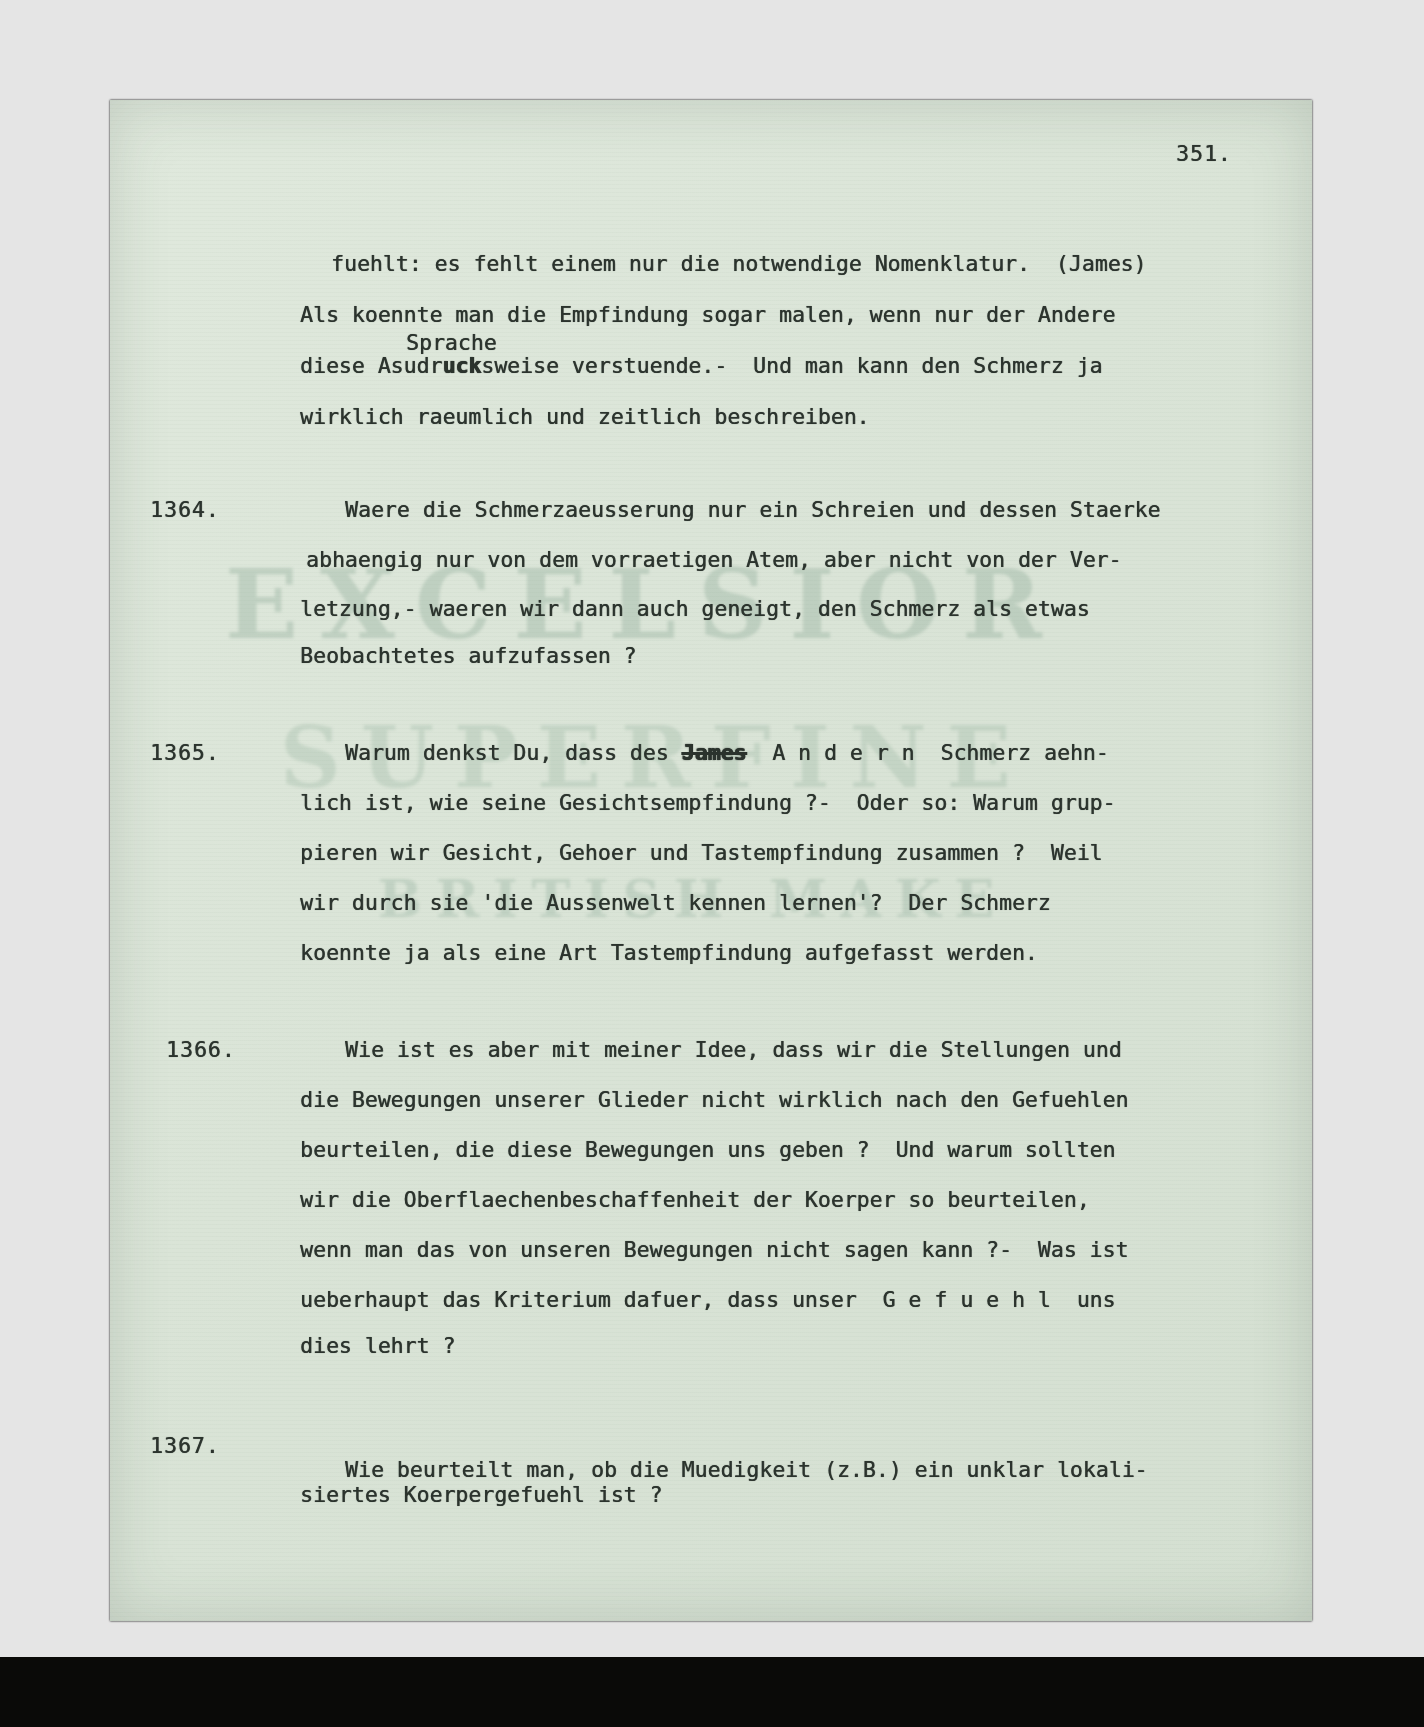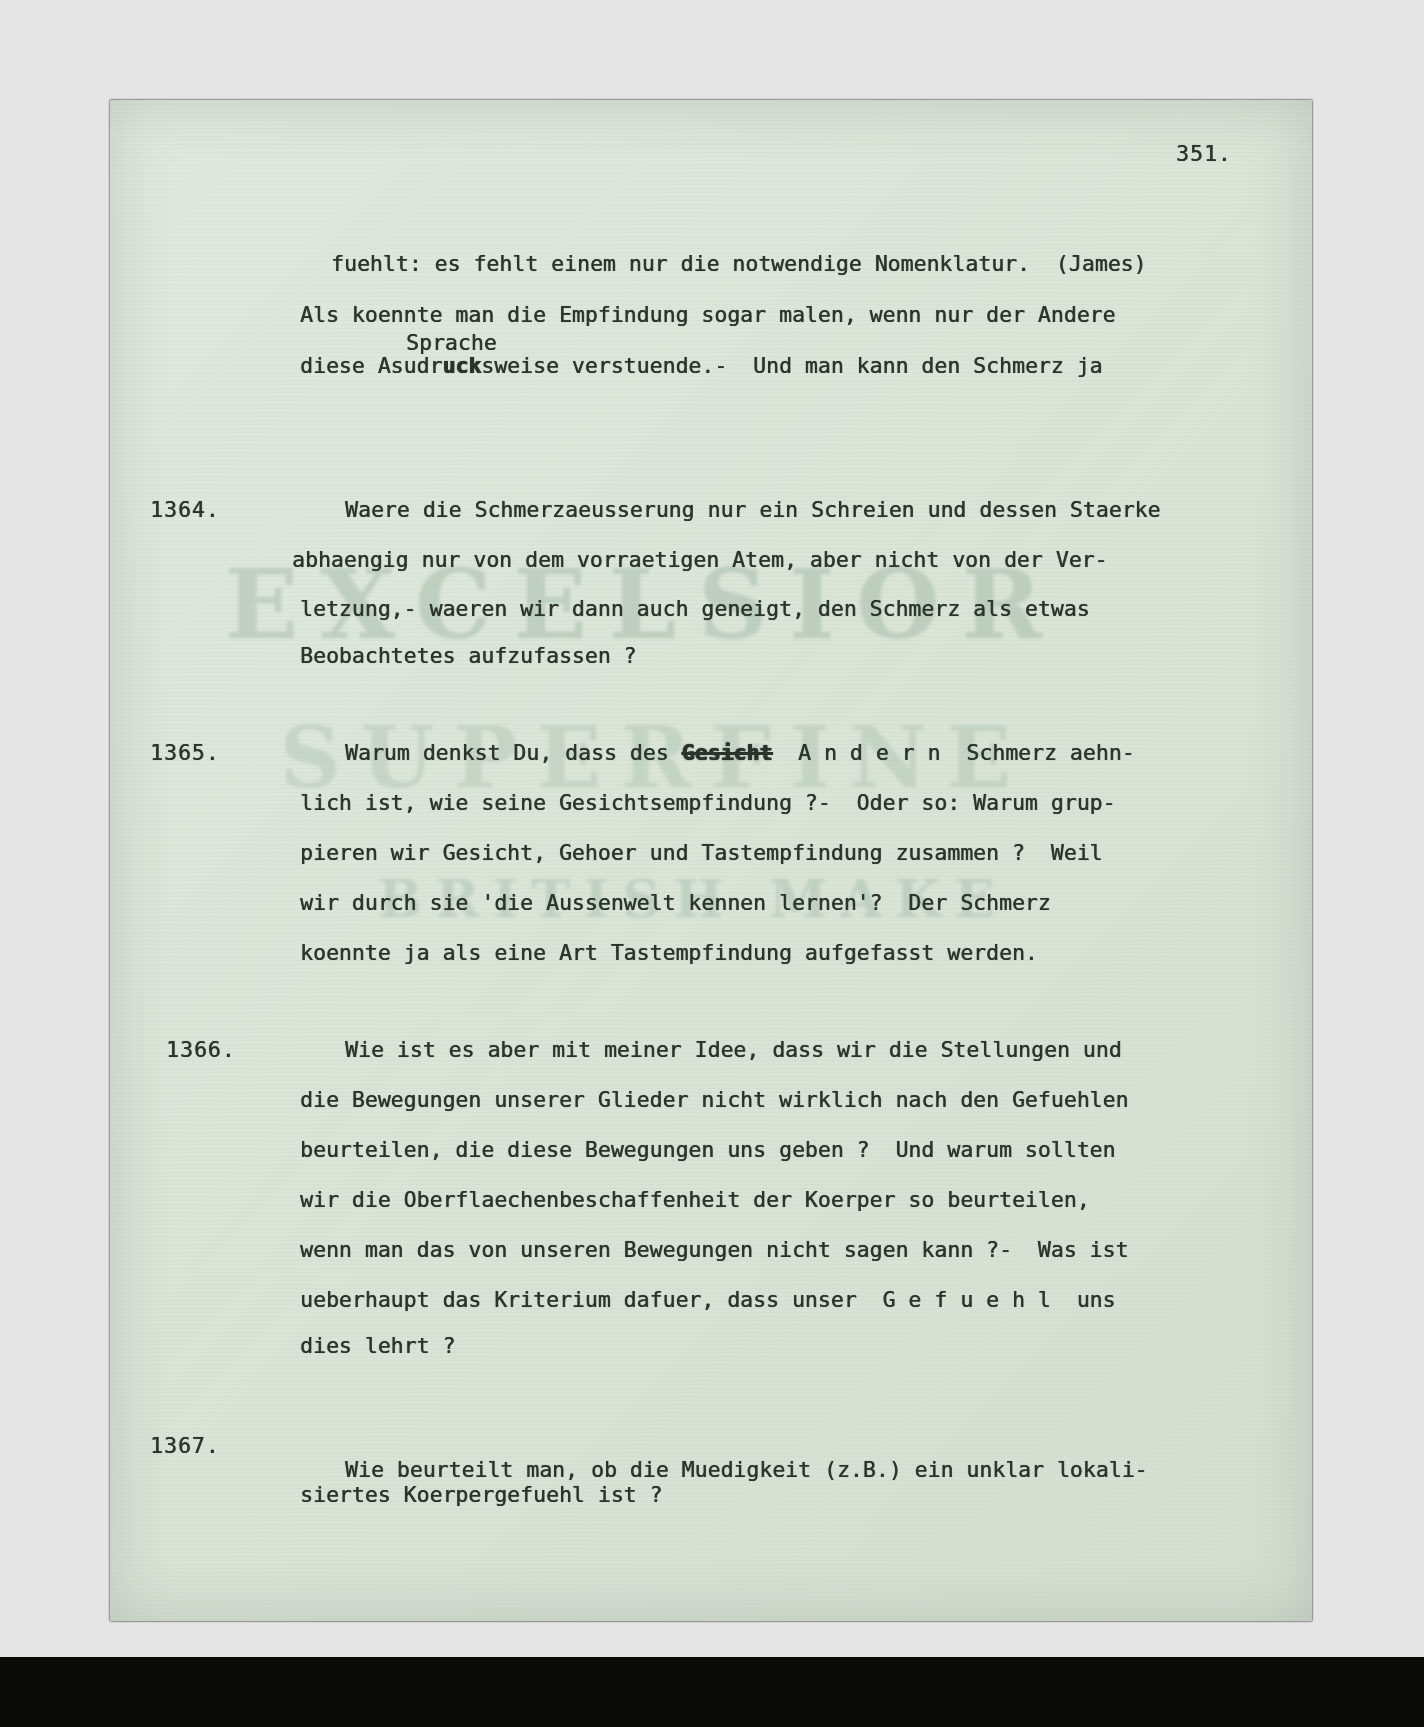--- a/index.html
+++ b/index.html
@@ -62,29 +62,30 @@
     <div class="watermark wm1">EXCELSIOR</div>
     <div class="watermark wm2">SUPERFINE</div>
     <div class="watermark wm3">BRITISH MAKE</div>
 
     <div class="ink num" style="left:1066px; top:42px;">351.</div>
 
     <div class="ink" style="left:190px; top:152px;margin-left:31px;">fuehlt: es fehlt einem nur die notwendige Nomenklatur.  (James)</div>
     <div class="ink" style="left:190px; top:203px;">Als koennte man die Empfindung sogar malen, wenn nur der Andere</div>
     <div class="ink" style="left:296px; top:231px;">Sprache</div>
     <div class="ink" style="left:190px; top:254px;"><span>diese Asudr</span><span class="overstruck">uck</span><span>sweise verstuende.-  Und man kann den Schmerz ja</span></div>
+    <div class="ink" style="left:190px; top:305px;">wirklich raeumlich und zeitlich beschreiben.</div>
 
     <div class="ink num" style="left:40px; top:398px;">1364.</div>
     <div class="ink" style="left:235px; top:398px;">Waere die Schmerzaeusserung nur ein Schreien und dessen Staerke</div>
-    <div class="ink" style="left:182px; top:448px;">abhaengig nur von dem vorraetigen Atem, aber nicht von der Ver-</div>
+    <div class="ink" style="left:196px; top:448px;">abhaengig nur von dem vorraetigen Atem, aber nicht von der Ver-</div>
     <div class="ink" style="left:190px; top:497px;">letzung,- waeren wir dann auch geneigt, den Schmerz als etwas</div>
     <div class="ink" style="left:190px; top:544px;">Beobachtetes aufzufassen ?</div>
 
     <div class="ink num" style="left:40px; top:641px;">1365.</div>
-    <div class="ink" style="left:235px; top:641px;"><span>Warum denkst Du, dass des </span><span class="struck">Gesicht</span><span>  A n d e r n  Schmerz aehn-</span></div>
+    <div class="ink" style="left:235px; top:641px;"><span>Warum denkst Du, dass des </span><span class="struck">James</span><span>  A n d e r n  Schmerz aehn-</span></div>
     <div class="ink" style="left:190px; top:691px;">lich ist, wie seine Gesichtsempfindung ?-  Oder so: Warum grup-</div>
     <div class="ink" style="left:190px; top:741px;text-align:center;">pieren wir Gesicht, Gehoer und Tastempfindung zusammen ?  Weil</div>
     <div class="ink" style="left:190px; top:791px;">wir durch sie 'die Aussenwelt kennen lernen'?  Der Schmerz</div>
     <div class="ink" style="left:190px; top:841px;">koennte ja als eine Art Tastempfindung aufgefasst werden.</div>
 
     <div class="ink num" style="left:56px; top:938px;">1366.</div>
     <div class="ink" style="left:235px; top:938px;">Wie ist es aber mit meiner Idee, dass wir die Stellungen und</div>
     <div class="ink" style="left:190px; top:988px;">die Bewegungen unserer Glieder nicht wirklich nach den Gefuehlen</div>
     <div class="ink" style="left:190px; top:1038px;">beurteilen, die diese Bewegungen uns geben ?  Und warum sollten</div>
     <div class="ink" style="left:190px; top:1088px;">wir die Oberflaechenbeschaffenheit der Koerper so beurteilen,</div>

